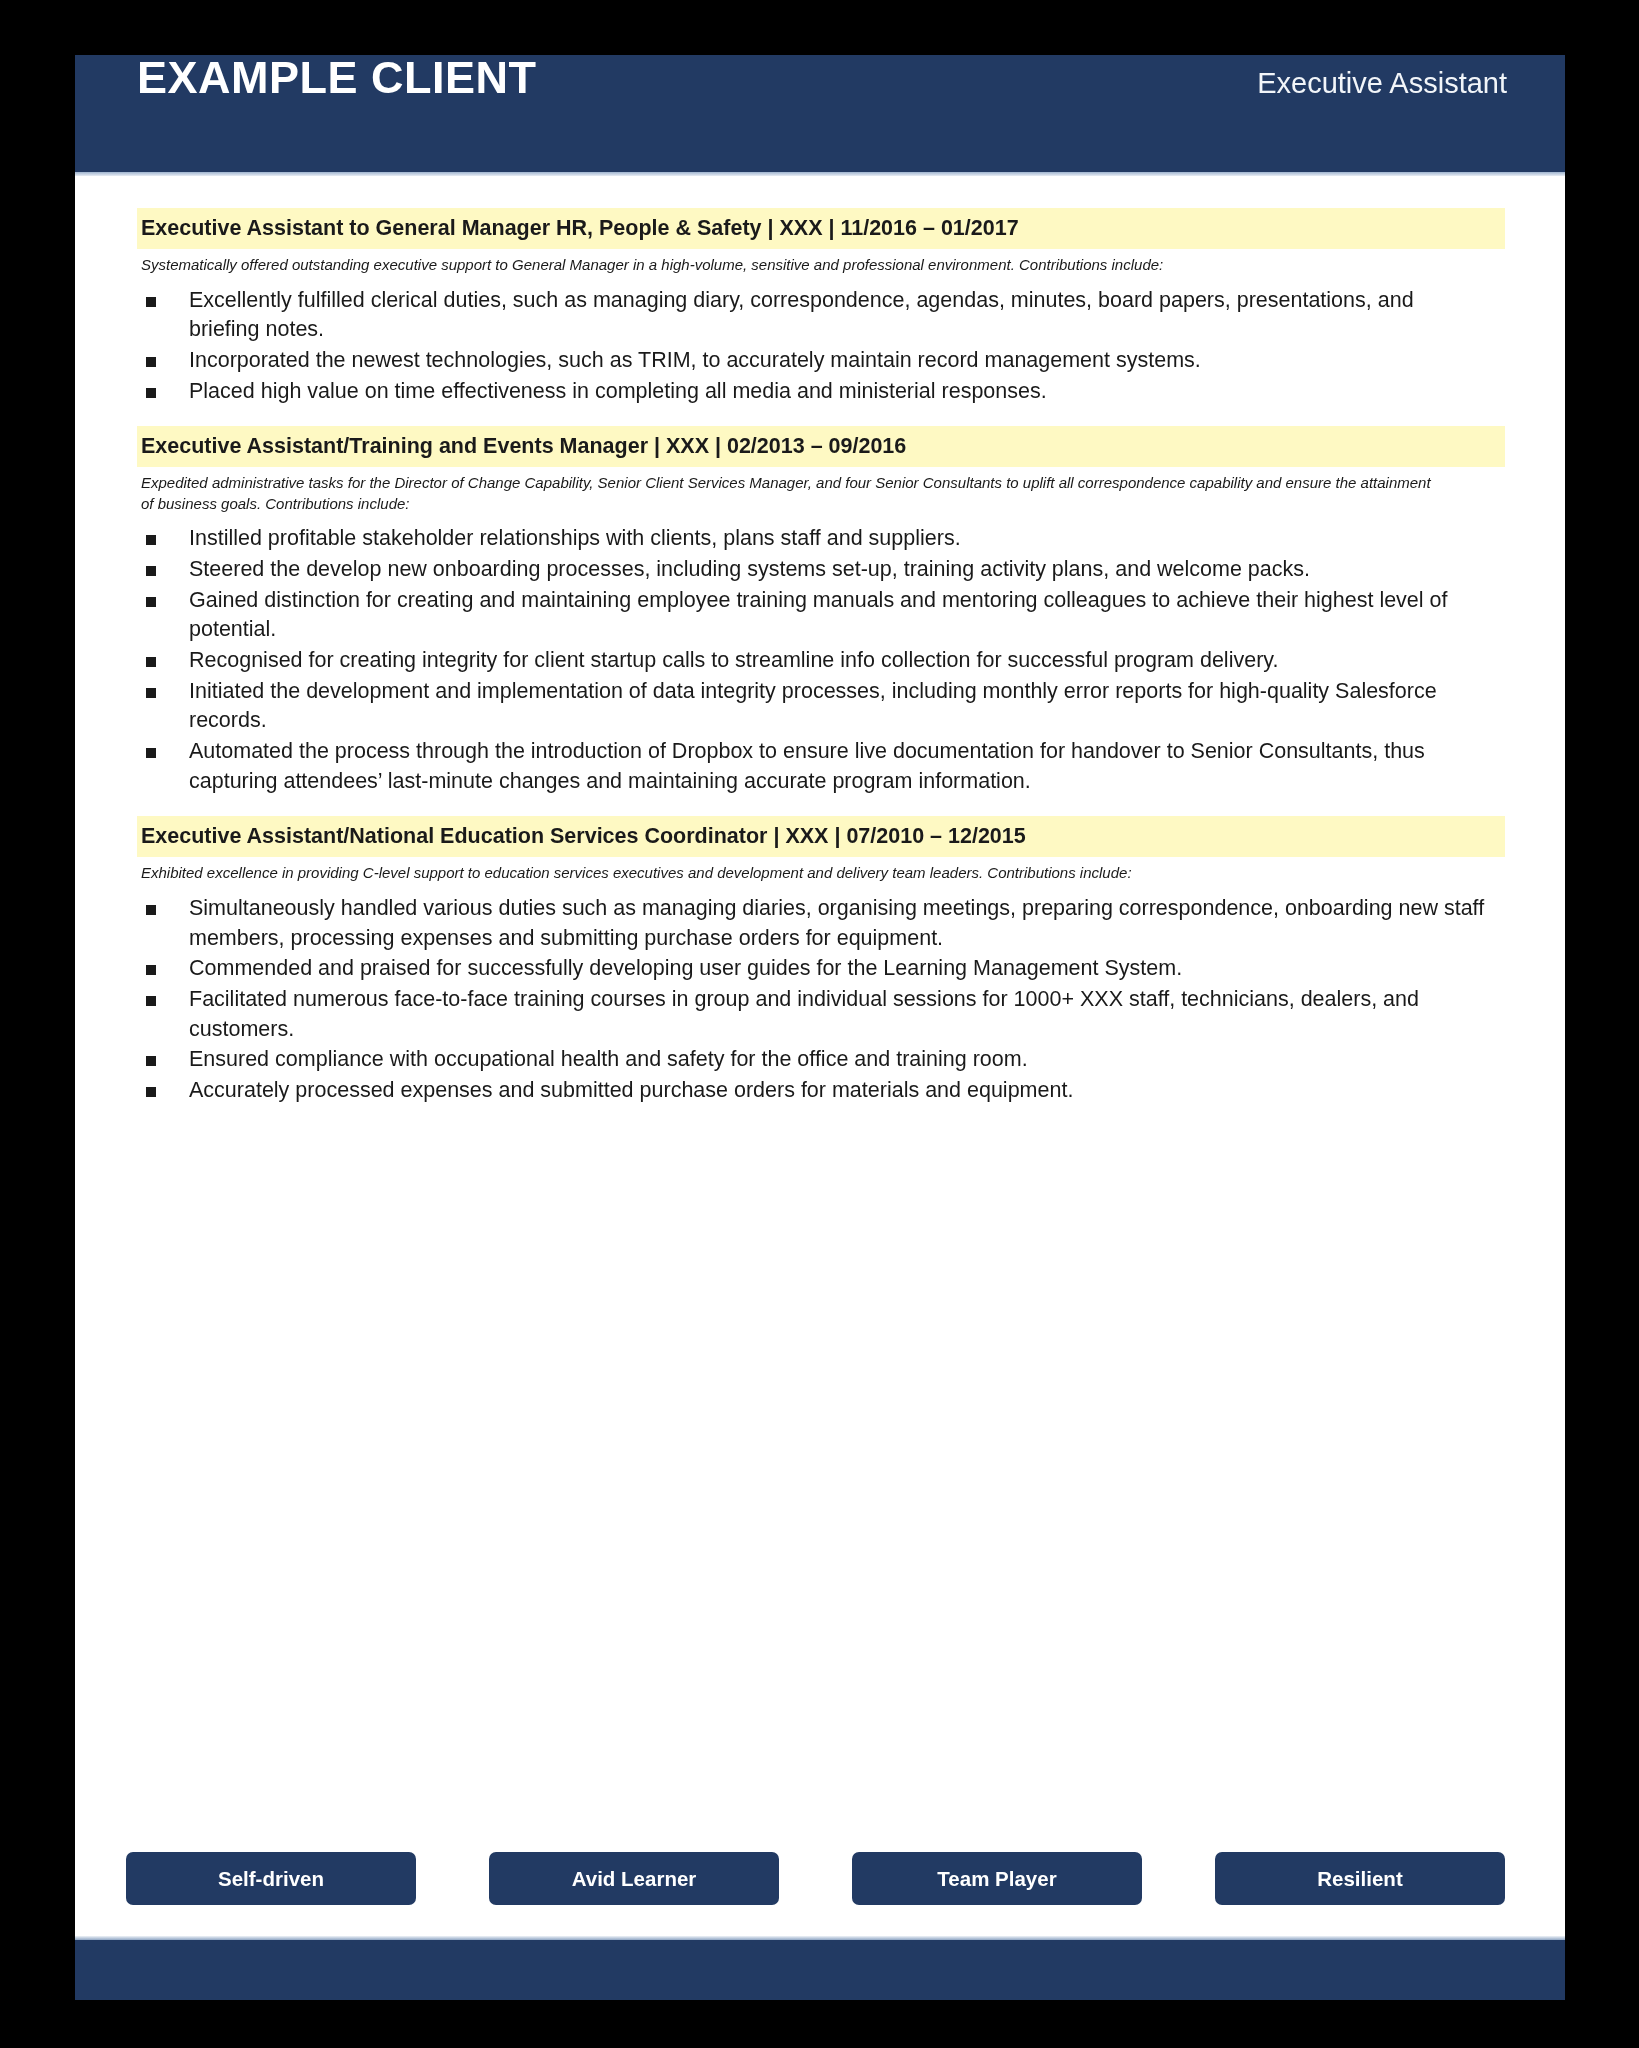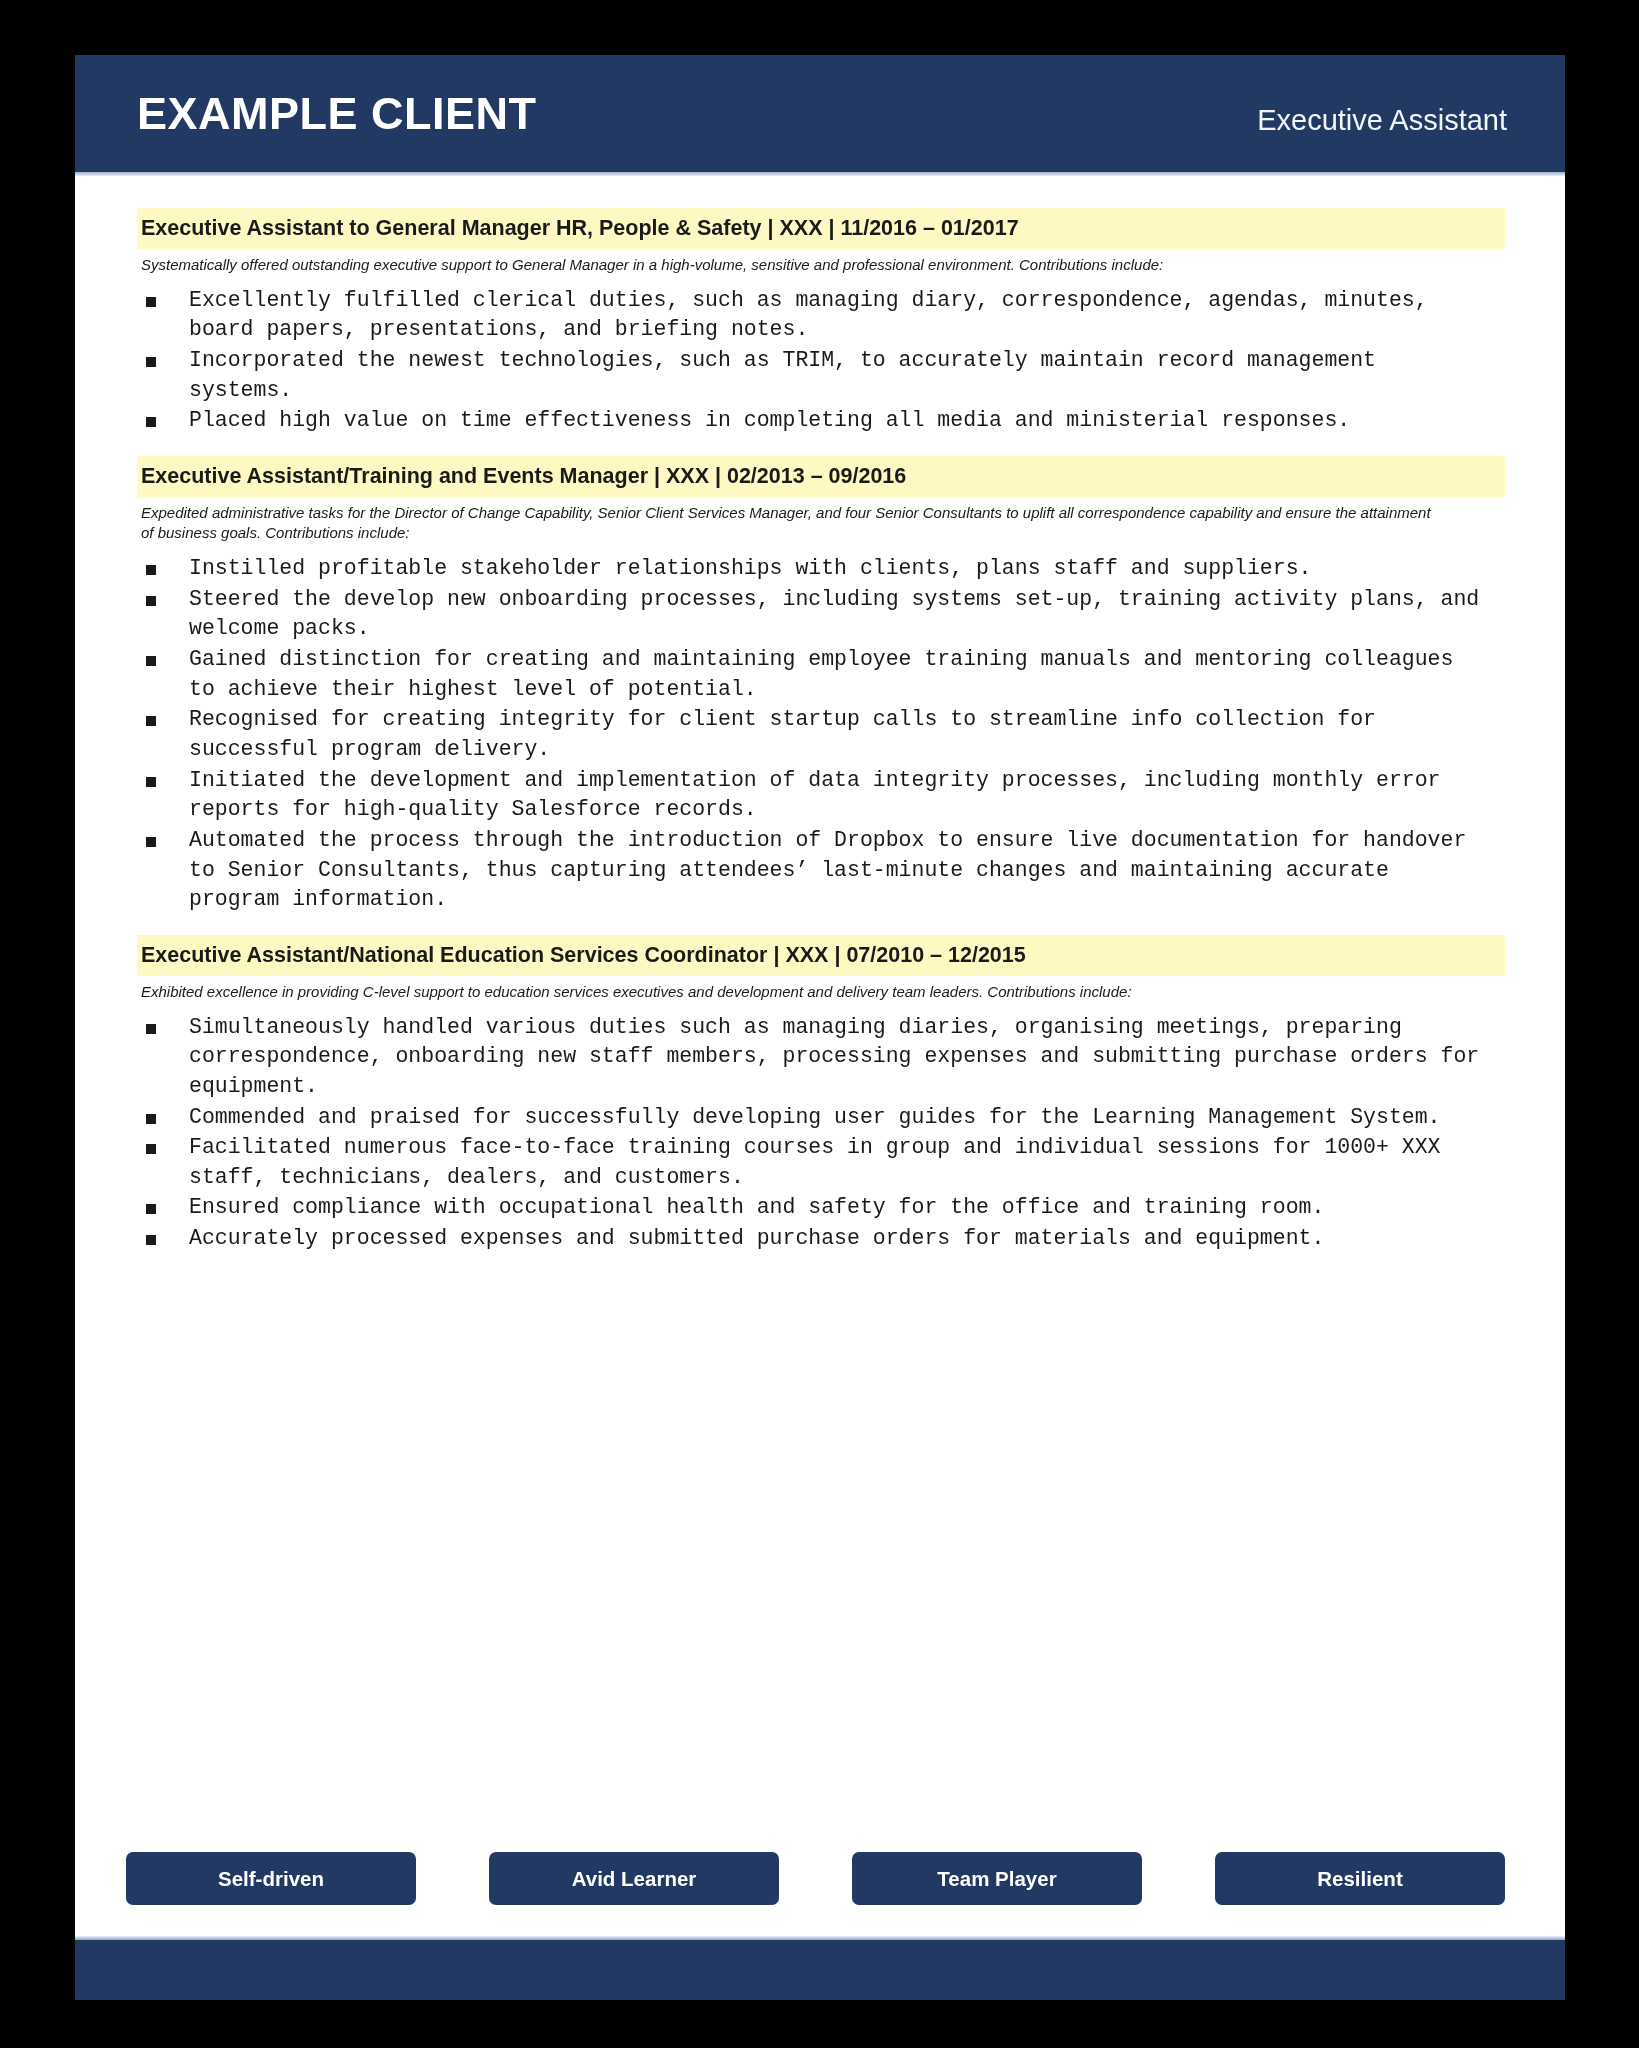--- a/index.html
+++ b/index.html
@@ -23,21 +23,20 @@
     background: #ffffff;
     box-sizing: border-box;
   }
 
   
   .header-bar {
     position: relative;
     height: 117px;
     background: #223a63;
     display: flex;
-    align-items: center;
     justify-content: space-between;
     padding: 0 58px 0 62px;
     box-sizing: border-box;
   }
   .header-bar::after {
     content: "";
     position: absolute;
     left: 0;
     right: 0;
     bottom: -4px;
@@ -85,21 +84,20 @@
     line-height: 1.38;
     margin: 0 0 10px 0;
     padding: 0 4px;
     max-width: 1290px;
   }
 
   .bullets {
     list-style: none;
     margin: 0 0 20px 0;
     padding: 0;
-    font-family: Liberation Mono, monospace;
   }
   .bullets li {
     position: relative;
     font-size: 21.5px;
     color: #1a1a1a;
     line-height: 1.38;
     padding-left: 52px;
     margin-bottom: 1px;
     max-width: 1300px;
   }

